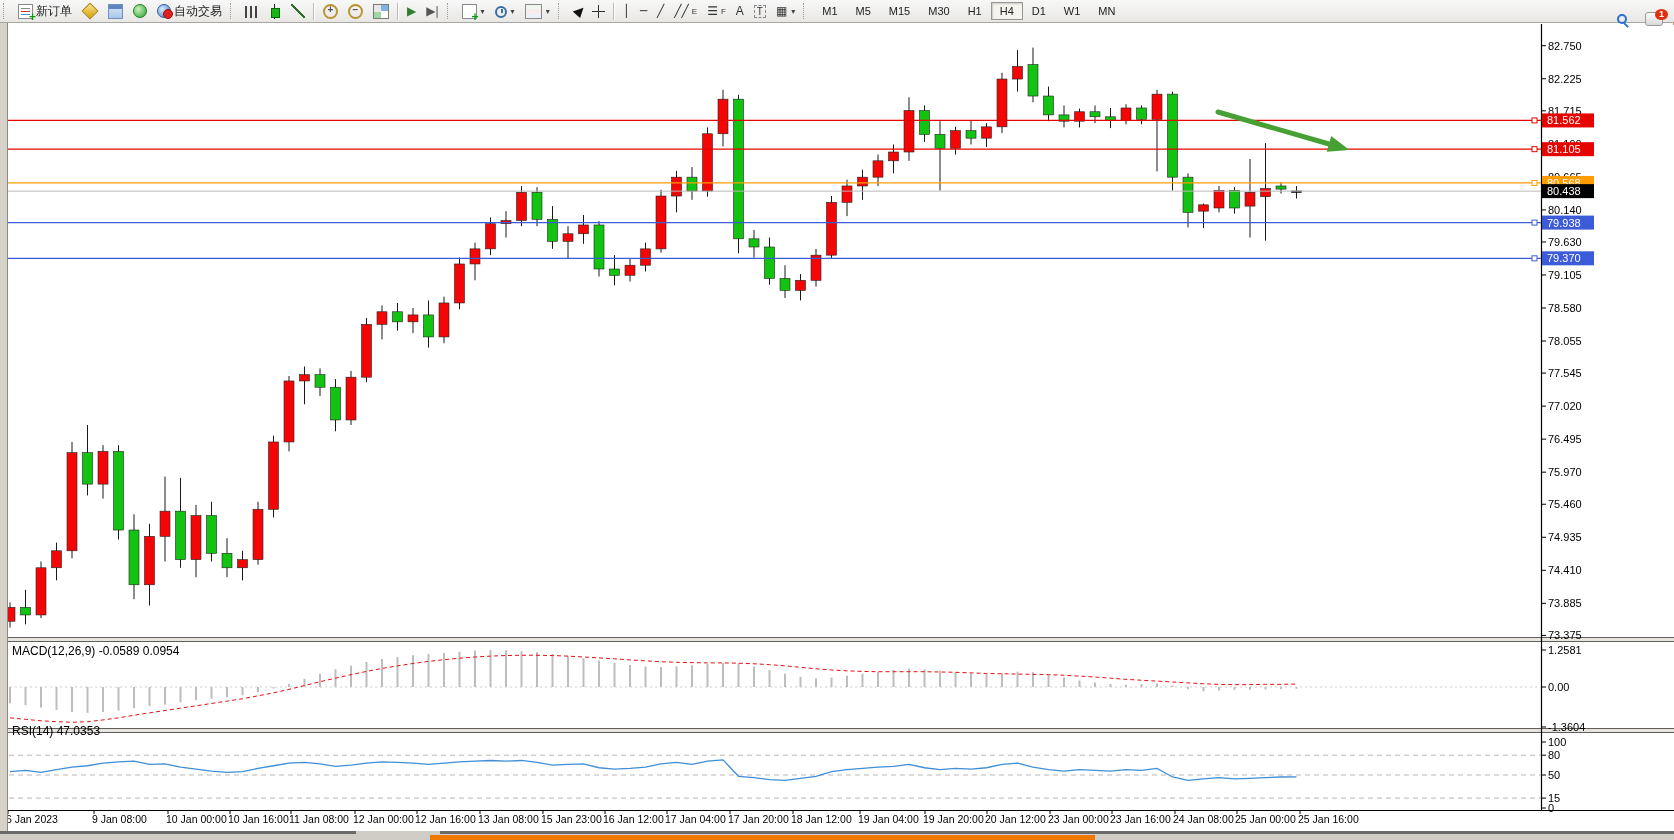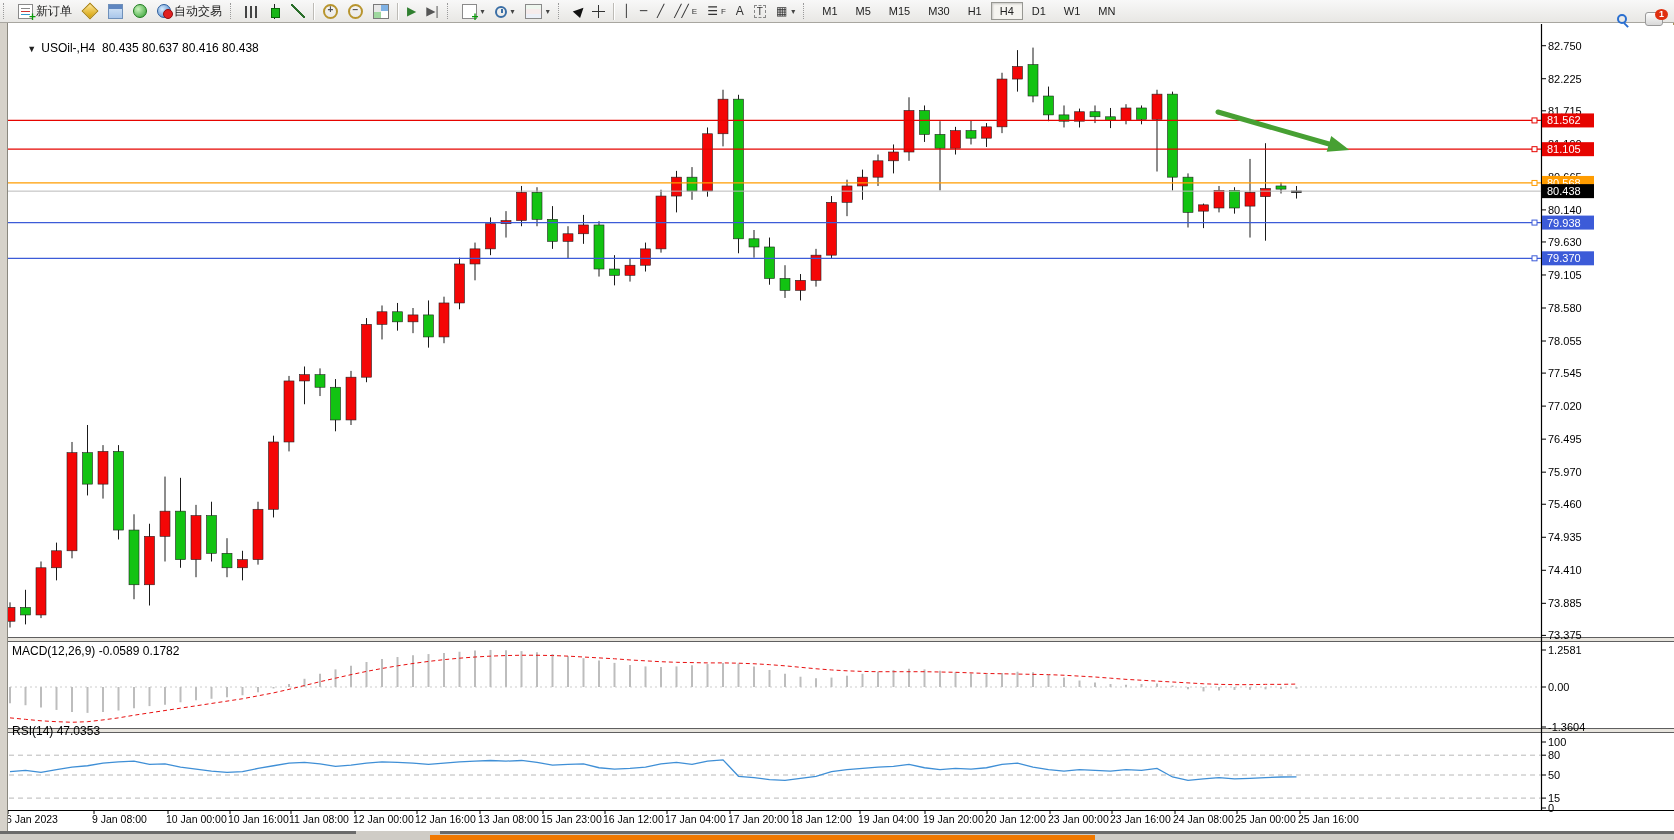--- a/index.html
+++ b/index.html
@@ -185,24 +185,21 @@
       <button class="tb">
         <span class="bubble">
           <span class="badge">1</span>
         </span>
       </button>
     </div>
   </div>
 
   <div class="left-edge"></div>
 
-  <div class="panel-label symbol-row">
-    <span class="tri">▼</span><span>USOil-,H4</span>&nbsp;&nbsp;<span>80.435 80.637 80.416 80.438</span>
-  </div>
-  <div class="panel-label macd-label">MACD(12,26,9) -0.0589 0.1782</div>
+  <div class="panel-label macd-label">MACD(12,26,9) -0.0589 0.0954</div>
   <div class="panel-label rsi-label">RSI(14) 47.0353</div>
 
   <svg id="plot" width="1674" height="840" style="position:absolute;left:0;top:0;z-index:1">
       <rect x="0" y="637" width="1674" height="5" fill="#e8e5de"></rect>
       <line x1="0" y1="637.5" x2="1674" y2="637.5" stroke="#5f5f5f" stroke-width="1"></line>
       <line x1="0" y1="641.5" x2="1674" y2="641.5" stroke="#5f5f5f" stroke-width="1"></line>
       <rect x="0" y="728" width="1674" height="5" fill="#e8e5de"></rect>
       <line x1="0" y1="728.5" x2="1674" y2="728.5" stroke="#5f5f5f" stroke-width="1"></line>
       <line x1="0" y1="732.5" x2="1674" y2="732.5" stroke="#5f5f5f" stroke-width="1"></line>
       <line x1="1541.5" y1="24" x2="1541.5" y2="810" stroke="#000" stroke-width="1.2"></line>

